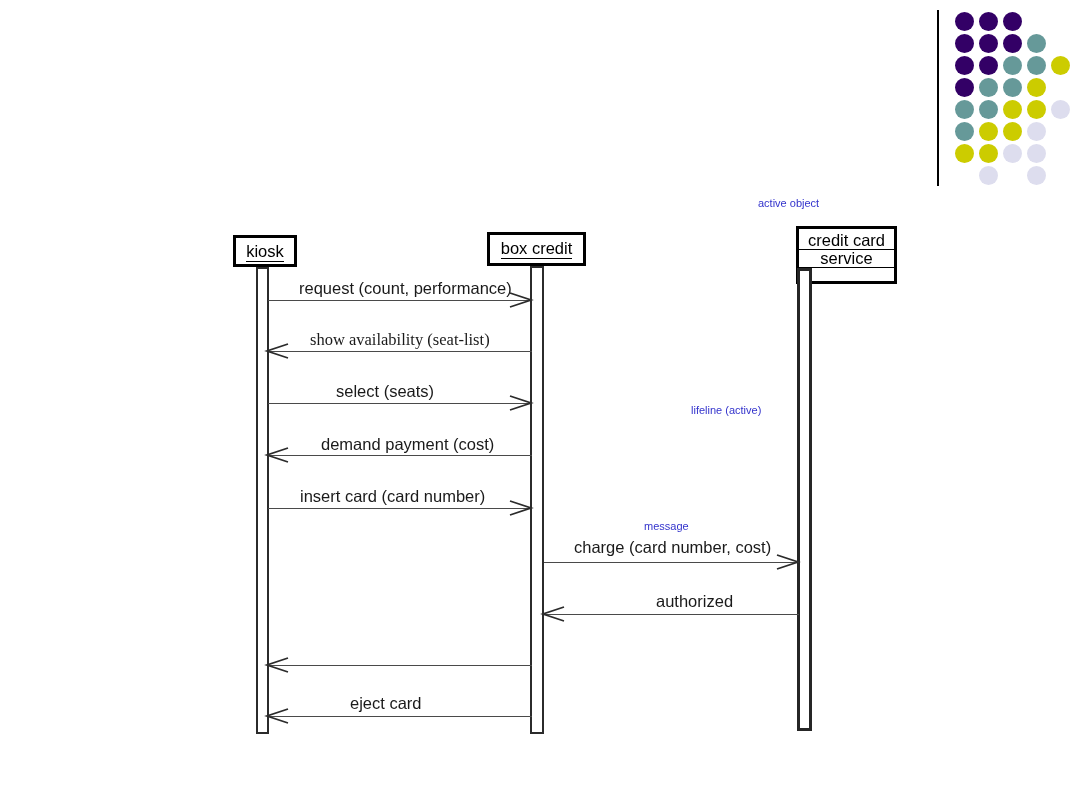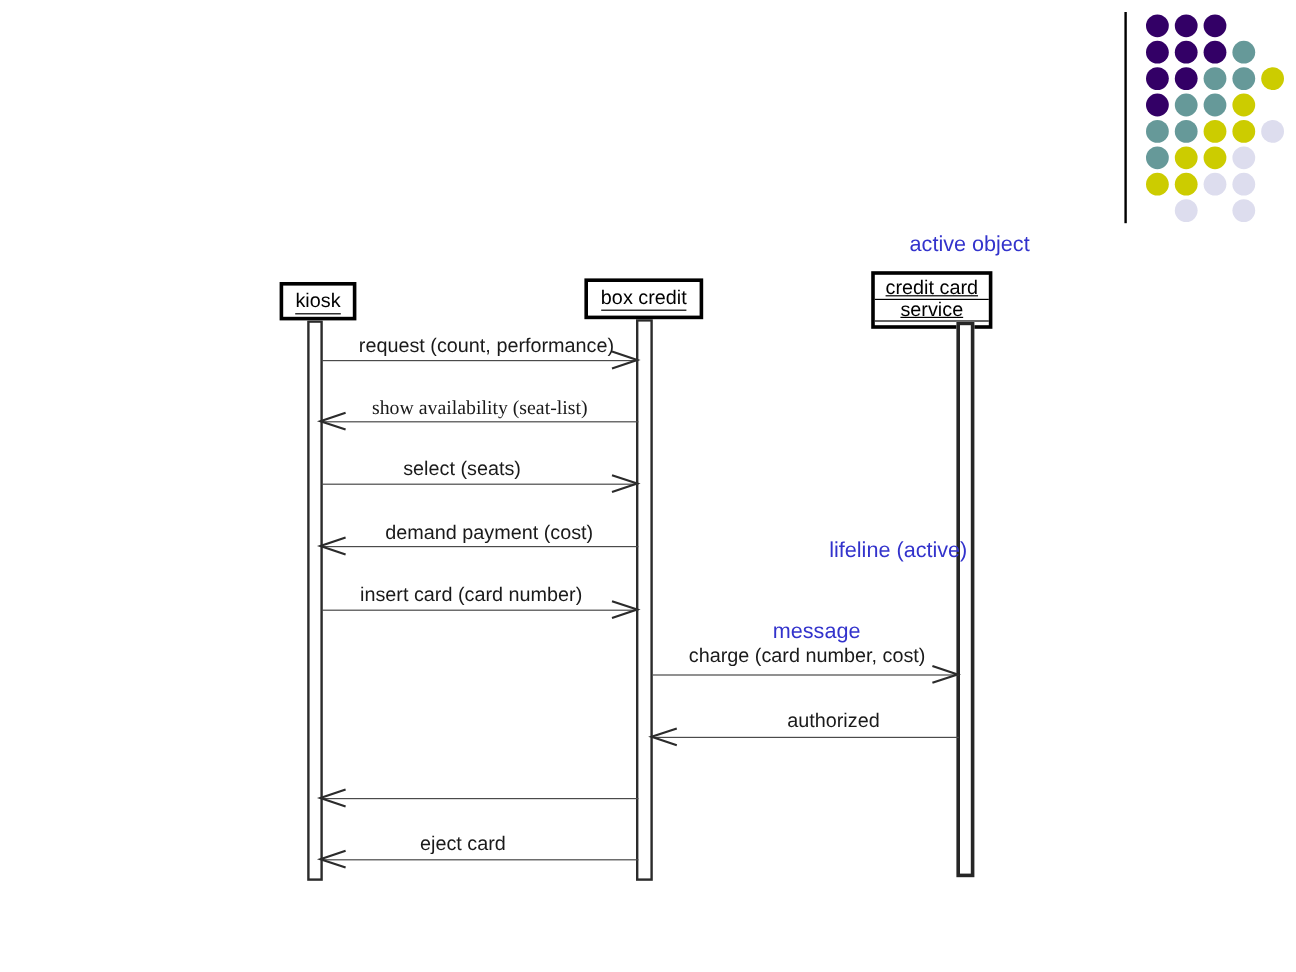--- a/index.html
+++ b/index.html
@@ -90,21 +90,21 @@
   }
   .msg-label {
     position: absolute;
     font-size: 16.5px;
     color: #1a1a1a;
     white-space: nowrap;
     line-height: 18px;
   }
   .annot {
     position: absolute;
-    font-size: 18px;
+    font-size: 11px;
     color: #3333cc;
     white-space: nowrap;
     line-height: 17px;
   }
 </style>
 </head>
 <body>
 
 <div id="slide">
 
@@ -146,21 +146,21 @@
   <div id="diagram">
 
     <div class="obj-box" style="left:233px; top:235px; width:64px; height:32px;">
       <span class="nm">kiosk</span>
     </div>
 
     <div class="obj-box" style="left:487px; top:232px; width:99px; height:34px;">
       <span class="nm">box credit</span>
     </div>
 
-    <div class="obj-box" style="left:726px; top:226px; width:101px; height:48px; line-height:17px; padding-top:3px;text-decoration:underline;">
+    <div class="obj-box" style="left:796px; top:226px; width:101px; height:58px; line-height:17px; padding-top:3px;">
       <span class="nm" style="display:block;">credit card</span>
       <span class="nm" style="display:block;">service</span>
     </div>
 
     <div class="lifeline" style="left:256px; top:267px; width:13px; height:467px;"></div>
 
     <div class="lifeline" style="left:530px; top:266px; width:14px; height:468px;"></div>
 
     <div class="lifeline active-ll" style="left:797px; top:268px; width:15px; height:463px;"></div>
 
@@ -214,16 +214,16 @@
     </svg>
 
     <div class="msg-label" style="left:350px; top:694px;">eject card</div>
     <div class="msg-line" style="left:268px; top:716px; width:264px;"></div>
     <svg class="arrowhead" style="left:266px; top:707px;" viewBox="0 0 22 18">
       <path d="M22 2 L1 9 L22 16" fill="none" stroke="#2b2b2b" stroke-width="1.8"></path>
     </svg>
 
     <div class="annot" style="left:758px; top:195px;">active object</div>
 
-    <div class="annot" style="left:691px; top:402px;margin-top:48px;">lifeline (active)</div>
+    <div class="annot" style="left:691px; top:402px;">lifeline (active)</div>
 
   </div>
 </div>
 
 </body></html>

